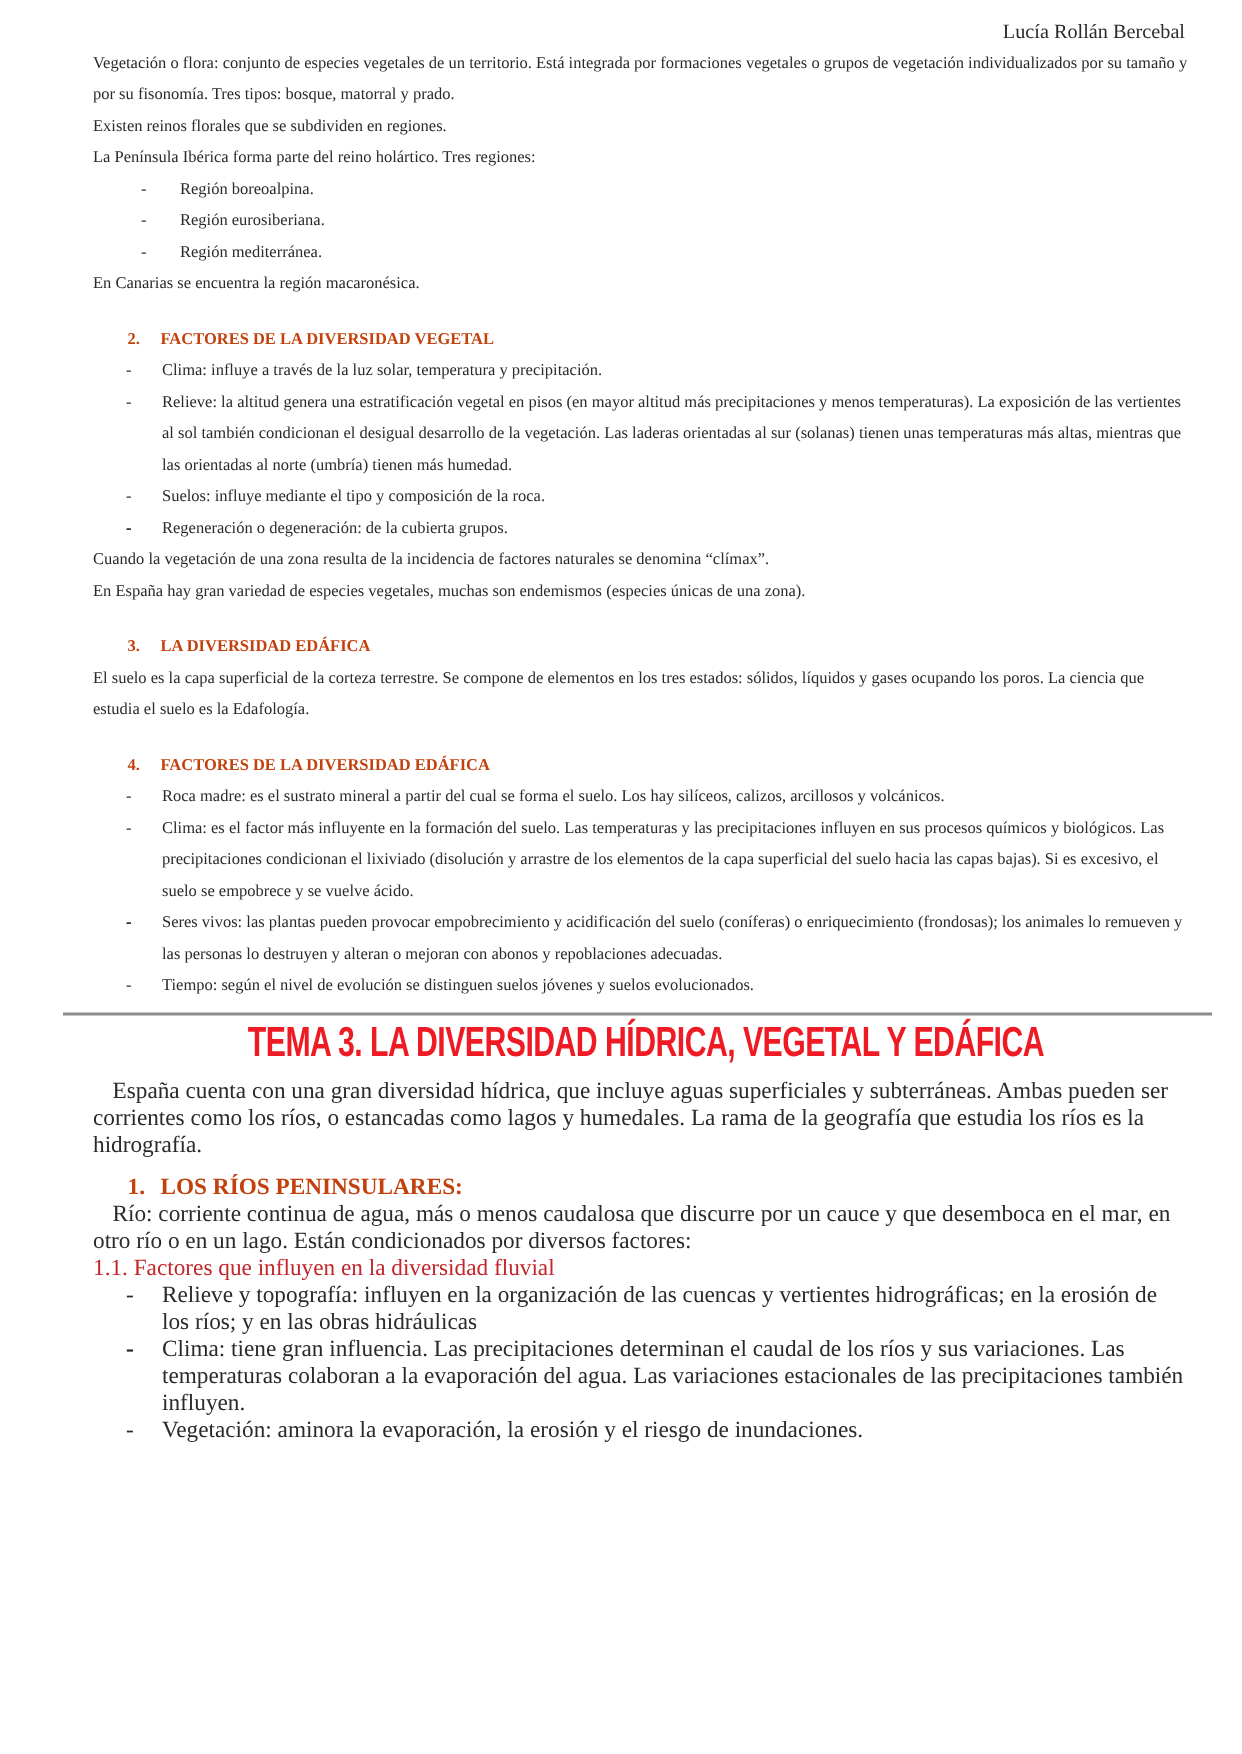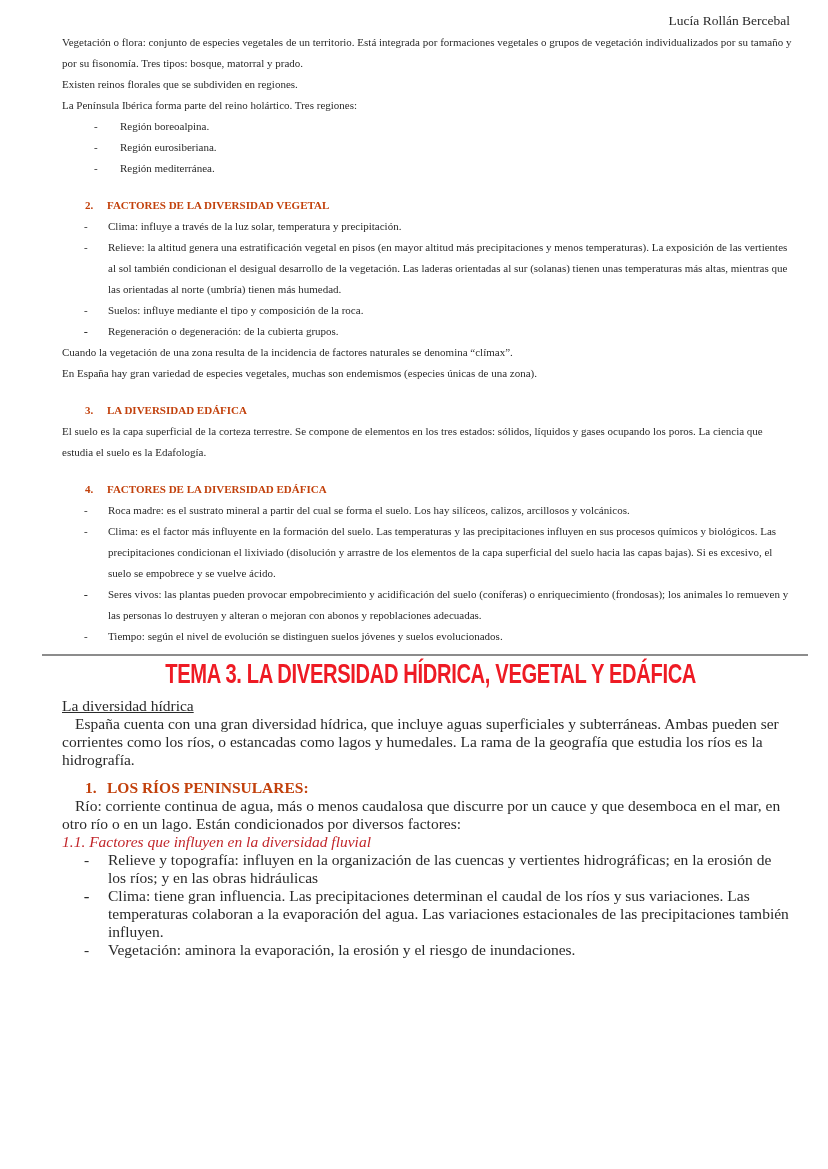--- a/index.html
+++ b/index.html
@@ -64,21 +64,20 @@
     transform: scaleX(0.72);
     transform-origin: 50% 50%;
   }
   
   .bot-sec { font-size: 15.5px; line-height: 18px; }
   .bot-sec p { margin: 0; }
   .u-head { text-decoration: underline; }
   .indent { text-indent: 13px; }
   .bot-sec .sec-h { margin-top: 10px; }
   .sub-i {
-    font-style: italic;
     color: #c2262b;
   }
 </style>
 </head>
 <body>
 
 <div class="page">
 
   <div class="author">Lucía Rollán Bercebal</div>
 
@@ -87,20 +86,21 @@
     <p>Vegetación o flora: conjunto de especies vegetales de un territorio. Está integrada por formaciones vegetales o grupos de vegetación individualizados por su tamaño y por su fisonomía. Tres tipos: bosque, matorral y prado.</p>
     <p>Existen reinos florales que se subdividen en regiones.</p>
     <p>La Península Ibérica forma parte del reino holártico. Tres regiones:</p>
 
     <ul class="blist deep">
       <li><span class="dash">-</span><span>Región boreoalpina.</span></li>
       <li><span class="dash">-</span><span>Región eurosiberiana.</span></li>
       <li><span class="dash">-</span><span>Región mediterránea.</span></li>
     </ul>
 
+    <p>En Canarias se encuentra la región macaronésica.</p>
 
     <div class="sec-h">
       <span class="num">2.</span><span>FACTORES DE LA DIVERSIDAD VEGETAL</span>
     </div>
     <ul class="blist">
       <li><span class="dash">-</span><span>Clima: influye a través de la luz solar, temperatura y precipitación.</span></li>
       <li><span class="dash">-</span><span>Relieve: la altitud genera una estratificación vegetal en pisos (en mayor altitud más precipitaciones y menos temperaturas). La exposición de las vertientes al sol también condicionan el desigual desarrollo de la vegetación. Las laderas orientadas al sur (solanas) tienen unas temperaturas más altas, mientras que las orientadas al norte (umbría) tienen más humedad.</span></li>
       <li><span class="dash">-</span><span>Suelos: influye mediante el tipo y composición de la roca.</span></li>
       <li><span class="dash">-</span></li>
       <li><span class="dash">-</span><span>Regeneración o degeneración: de la cubierta grupos.</span></li>
@@ -126,21 +126,20 @@
   </div>
 
   <hr class="divider">
 
   <div class="banner">
     <span class="banner-inner">TEMA 3. LA DIVERSIDAD HÍDRICA, VEGETAL Y EDÁFICA</span>
   </div>
 
   <div class="bot-sec">
 
-    <div class="u-head">La diversidad hídrica</div>
     <p class="indent">España cuenta con una gran diversidad hídrica, que incluye  aguas superficiales y subterráneas. Ambas pueden ser corrientes como los ríos, o estancadas como lagos y humedales. La rama de la geografía que estudia los ríos es la hidrografía.</p>
 
     <div class="sec-h">
       <span class="num">1.</span><span>LOS RÍOS PENINSULARES:</span>
     </div>
     <p class="indent">Río: corriente continua de agua, más o menos caudalosa que discurre por un cauce y  que desemboca en el mar, en otro río o en un lago. Están condicionados por diversos factores:</p>
 
     <div class="sub-i">1.1. Factores que influyen en la diversidad fluvial</div>
 
     <ul class="blist">

